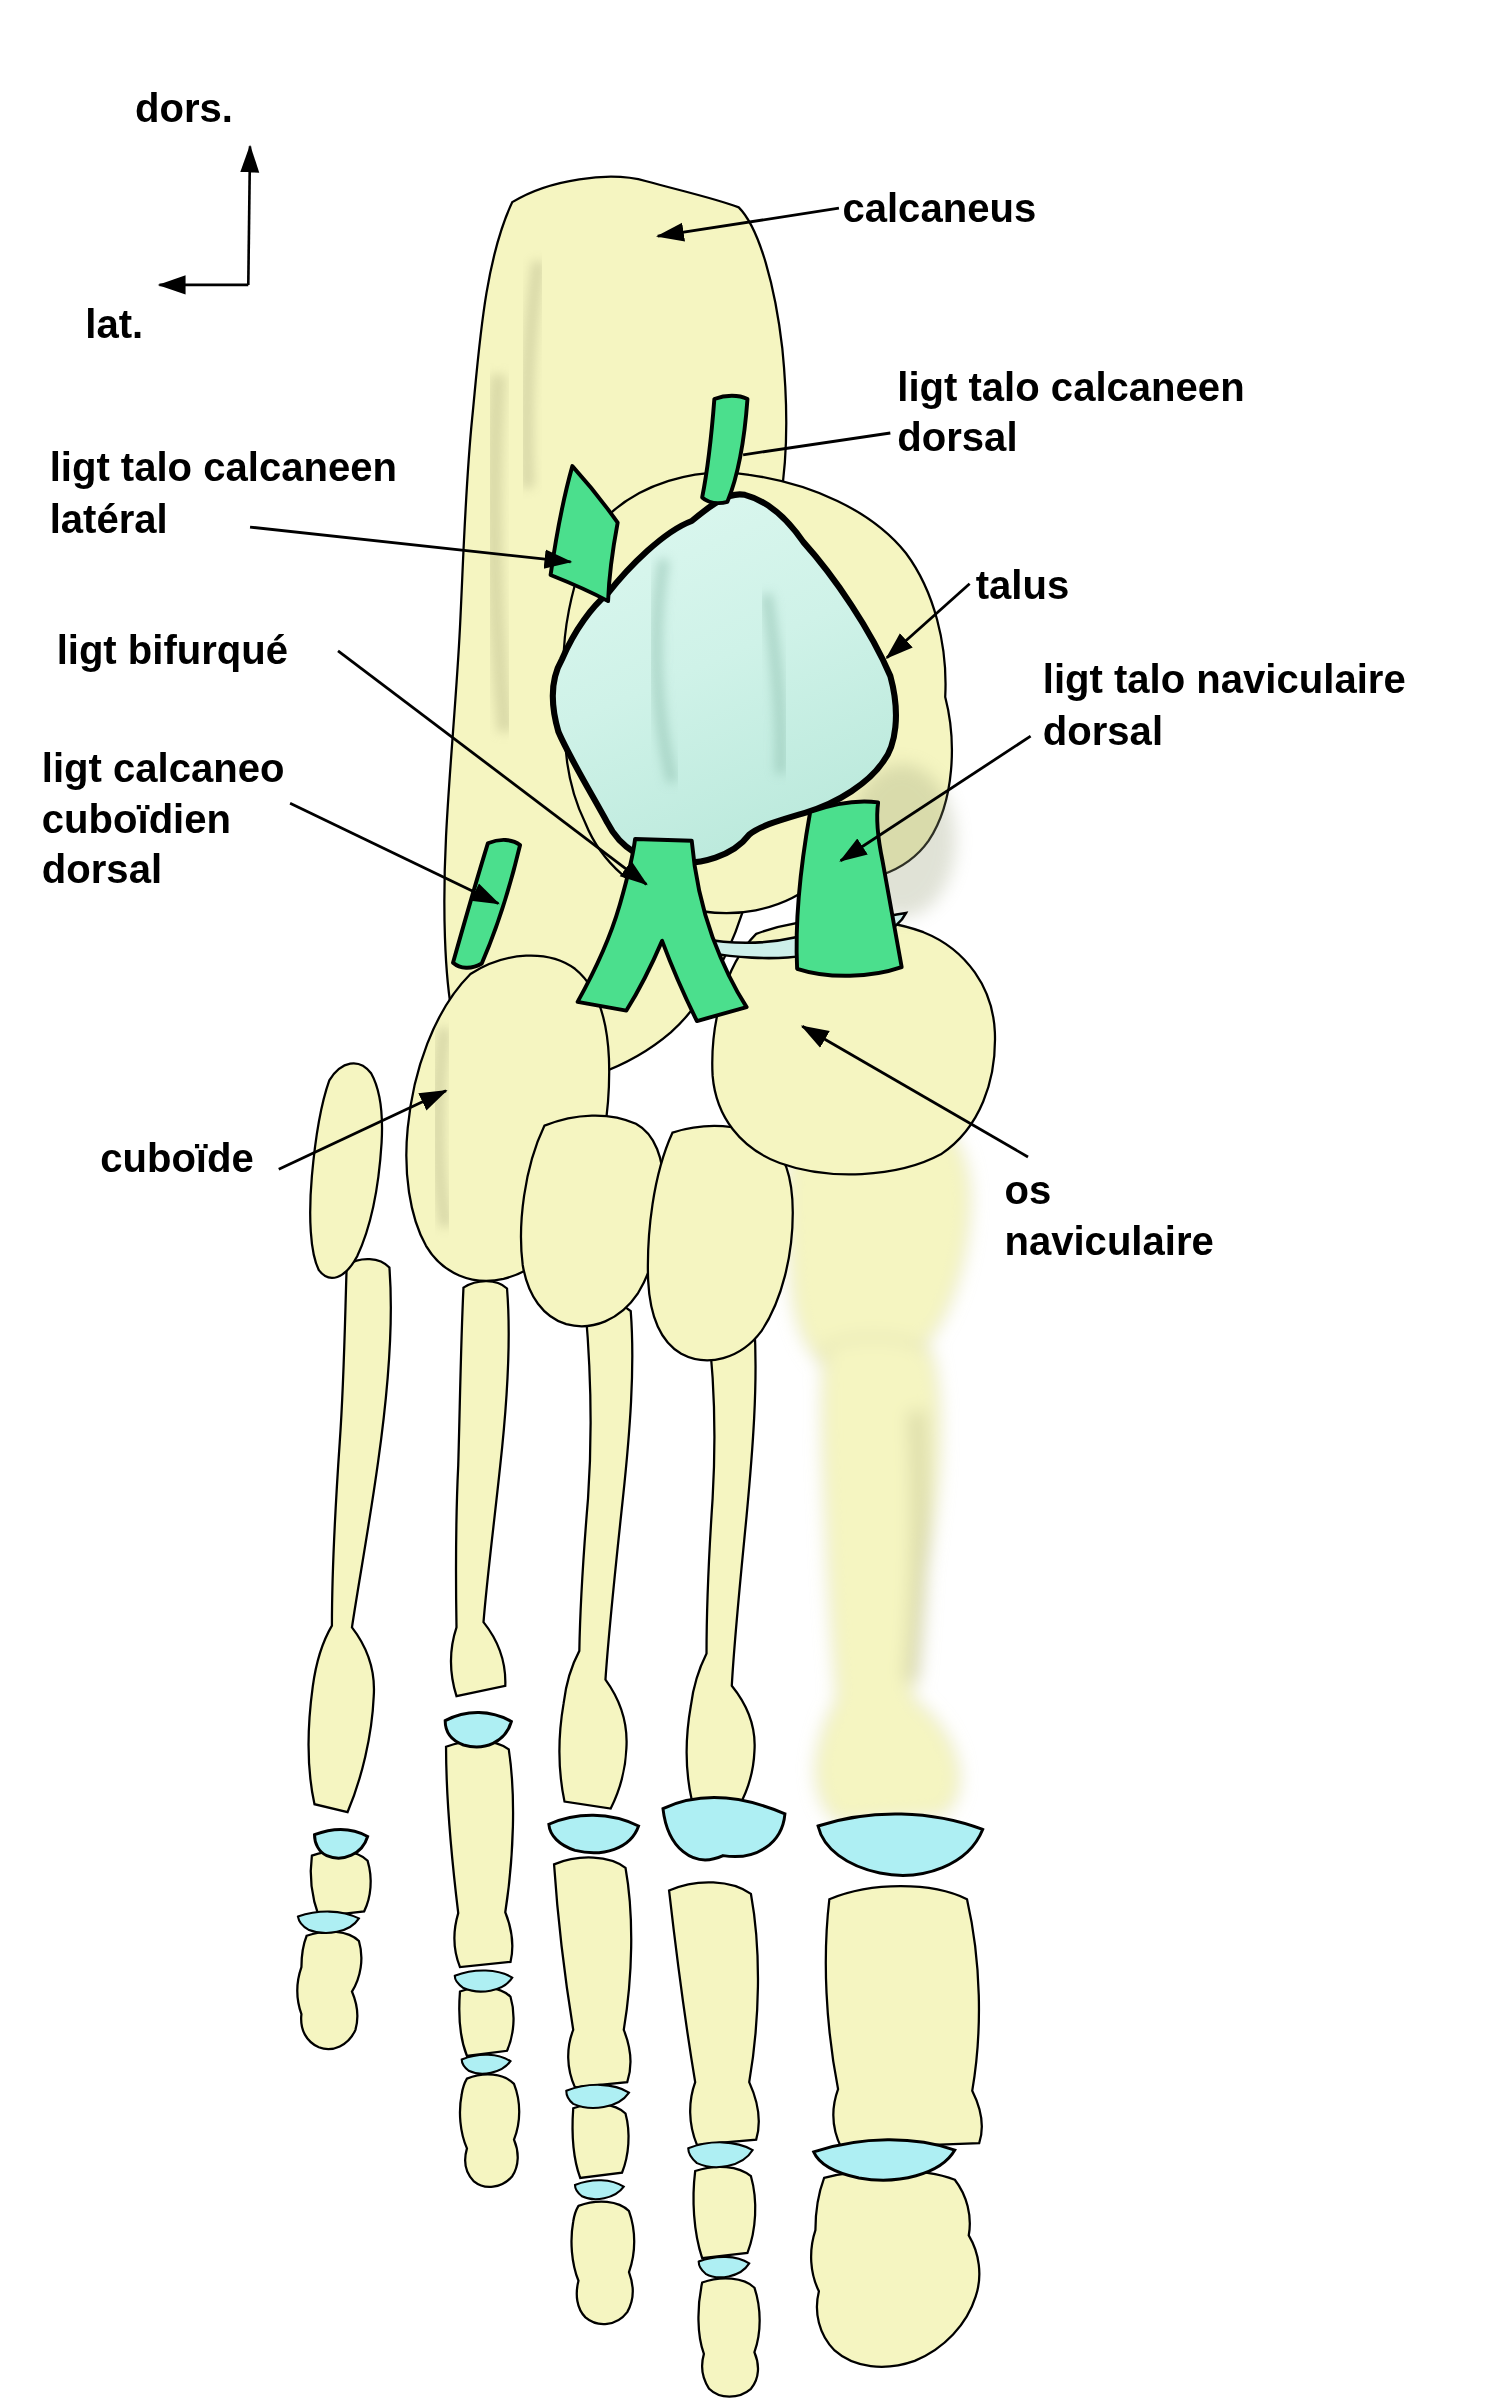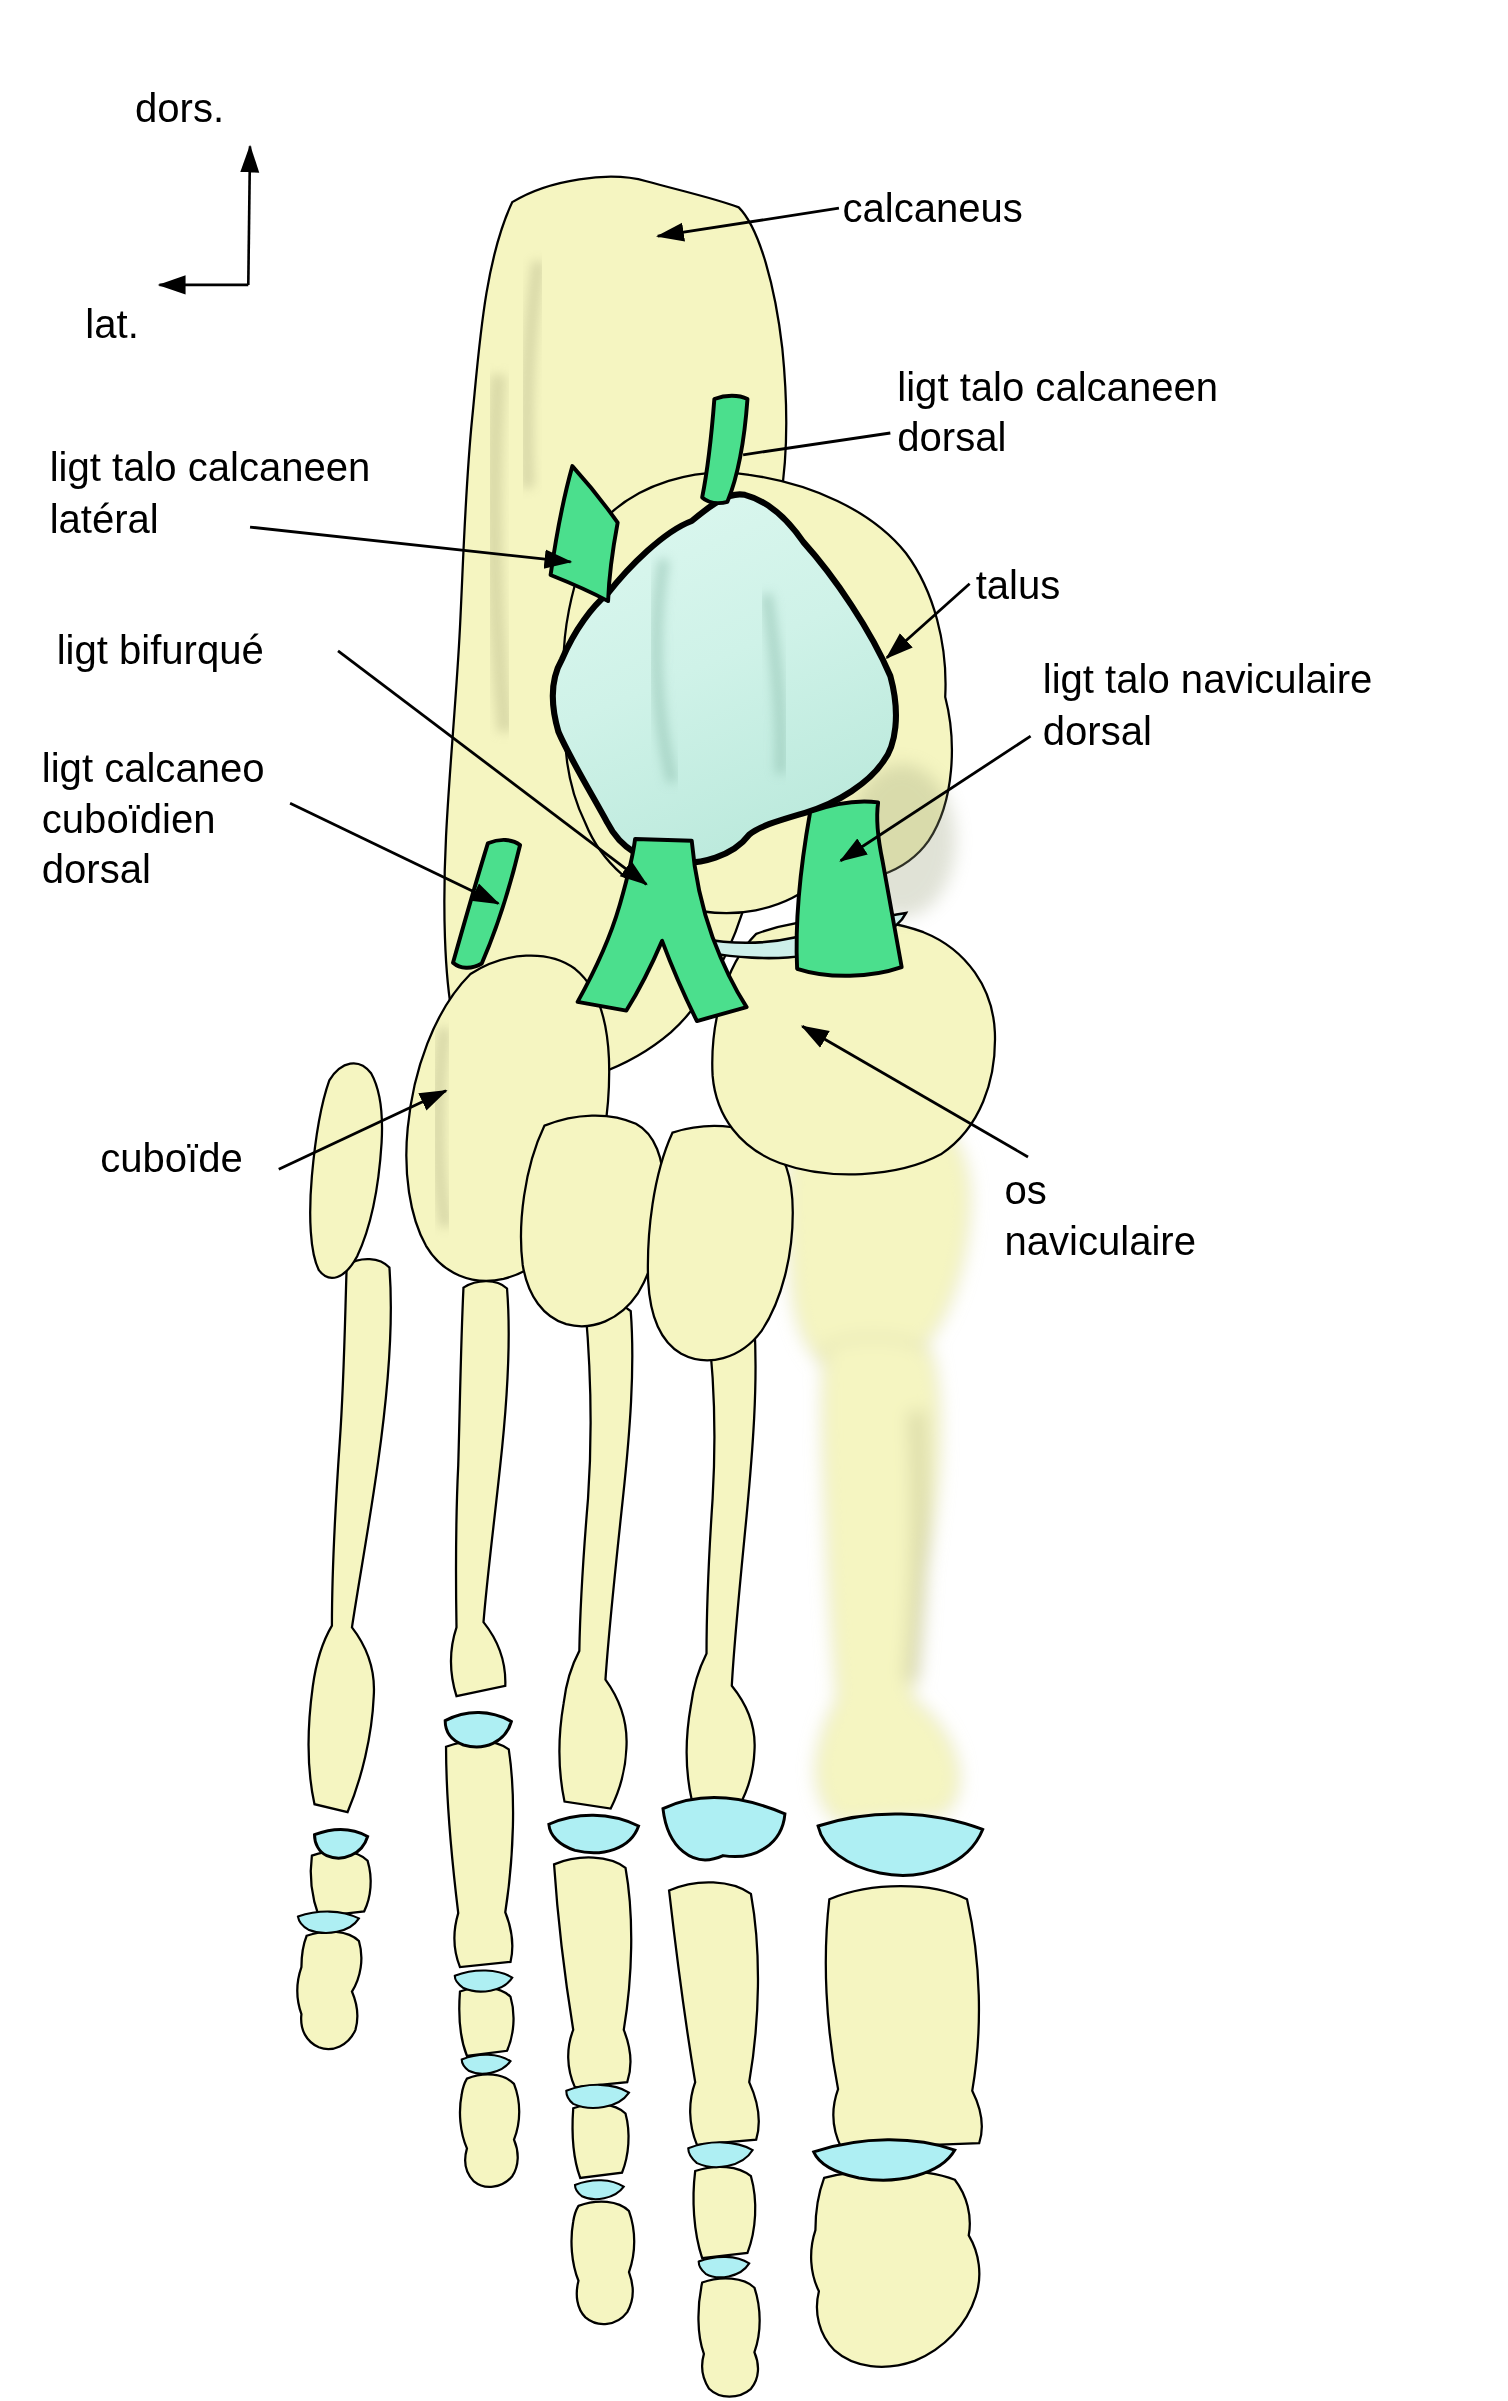--- a/index.html
+++ b/index.html
@@ -1,17 +1,17 @@
 <!DOCTYPE html>
 <html style="--bone: #F5F5C1; --ligament: #4BDF8D; --cartilage: #CDEFEA; --joint: #AEEFF3; --outline: #000000; --text: #000000; --background: #FFFFFF;font-size:14px"><head>
 <meta charset="utf-8">
 <title>Diagram</title>
 <style>
   html,body{margin:0;padding:0;background:#fff;}
-  .stage{position:relative;width:1508px;height:2401px;background:#fff;overflow:hidden;}
+  .stage{position:relative;width:1508px;height:2401px;background:#fff;overflow:hidden;font-weight:bold;}
   svg{display:block;}
   .bone{fill:var(--bone,#F5F5C1);stroke:var(--outline,#1e1e12);stroke-width:2.6;}
   .bone-soft{fill:var(--bone,#F5F5C1);stroke:#b9b98e;stroke-width:2;}
   .lig{fill:var(--ligament,#4BDF8D);stroke:var(--outline,#000);stroke-width:4.5;stroke-linejoin:round;}
   .talus{fill:url(#tg);stroke:var(--outline,#000);stroke-width:7;stroke-linejoin:round;}
   .cart{fill:var(--joint,#AEEFF3);stroke:var(--outline,#000);stroke-width:3.4;}
   .cart-sm{fill:var(--joint,#AEEFF3);stroke:var(--outline,#000);stroke-width:2.4;}
   .jstrip{fill:var(--cartilage,#CDEFEA);stroke:var(--outline,#000);stroke-width:3;}
   .lead{stroke:var(--outline,#000);stroke-width:3.2;fill:none;}
   .axisln{stroke:var(--outline,#000);stroke-width:3;fill:none;}

